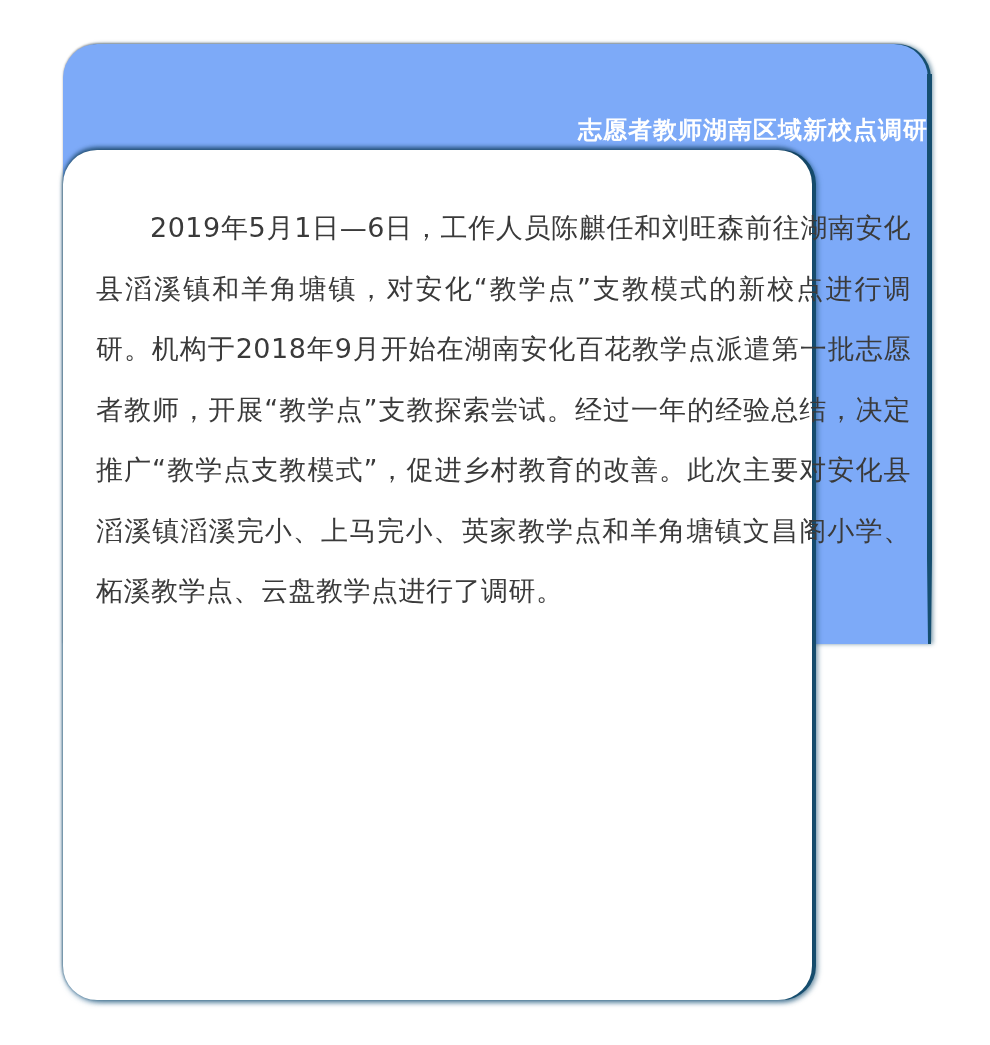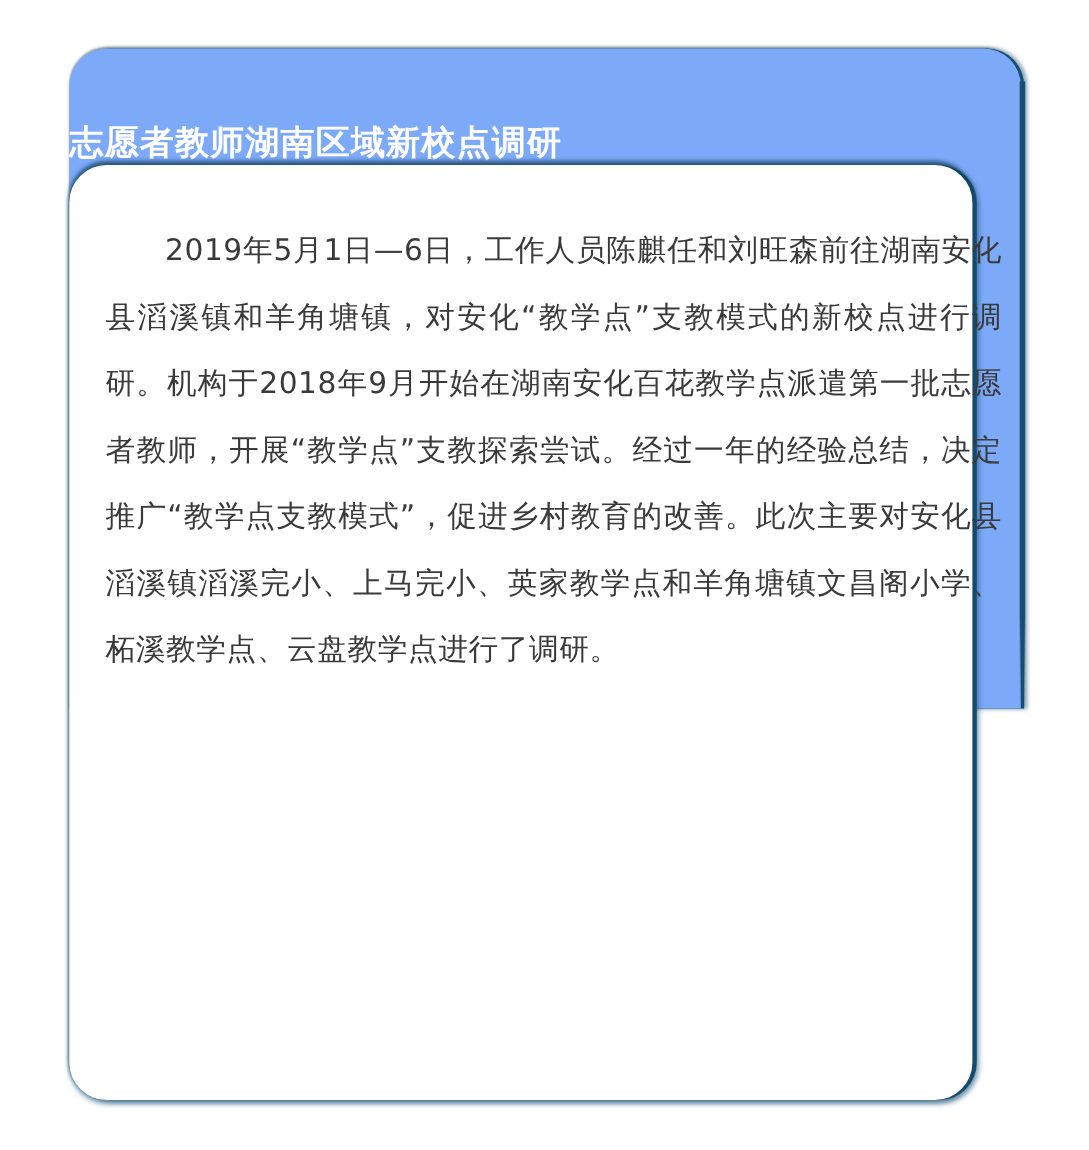--- a/index.html
+++ b/index.html
@@ -33,33 +33,33 @@
       width: 5px;
       height: 570px;
       background: linear-gradient(#164e6f, #164e6f 85%, rgba(22,78,111,0));
     }
     .title {
       position: absolute;
       left: 0;
       right: 0;
       top: 64px;
       margin: 0;
-      text-align: left;
+      text-align: right;
       color: #ffffff;
       font-family: "DejaVu Sans", sans-serif;
       font-weight: bold;
-      font-size: 31px;
+      font-size: 24px;
       letter-spacing: 1px;
       line-height: 44px;
     }
     .card {
       position: absolute;
       left: 63px;
       top: 150px;
-      width: 821px;
+      width: 749px;
       height: 850px;
       background: #ffffff;
       border-radius: 34px;
       box-shadow:
         0 -3px 4px rgba(16,60,90,0.75),
         4px 0 0 #174f70,
         6px 2px 5px rgba(23,79,112,0.55),
         0 3px 5px rgba(80,130,165,0.55),
         -1px 0 2px rgba(80,130,165,0.45);
     }

